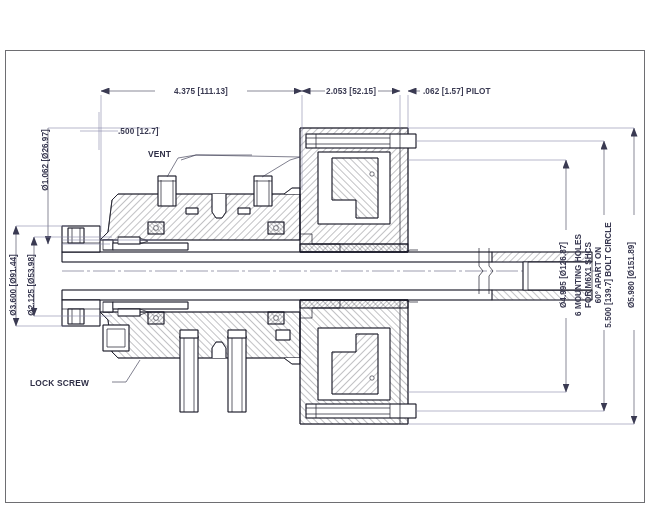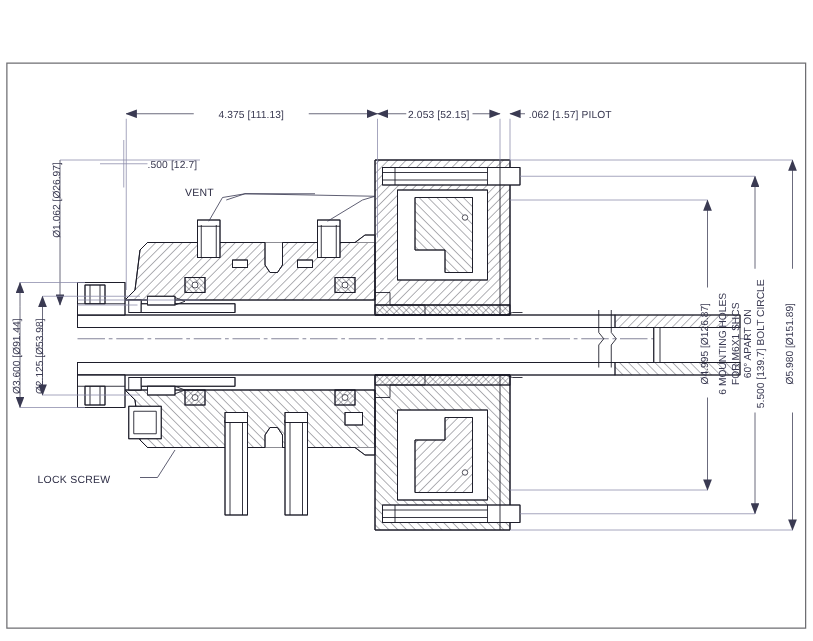--- a/index.html
+++ b/index.html
@@ -1,19 +1,19 @@
 <!DOCTYPE html>
 <html><head>
 <meta charset="utf-8">
 <title>Mechanical Seal Cartridge Assembly Drawing</title>
 <style>
   html,body{margin:0;padding:0;background:#ffffff;}
   body{width:650px;height:513px;overflow:hidden;
        font-family:"Liberation Sans",sans-serif;color:#2c2c3a;}
-  #sheet{position:relative;width:650px;height:513px;background:#ffffff;}
+  #sheet{position:relative;width:650px;height:513px;background:#ffffff;font-weight:bold;}
   #frame{position:absolute;left:5px;top:50px;width:640px;height:453px;
          border:1.5px solid #6e6e72;box-sizing:border-box;background:#fff;}
   svg{position:absolute;left:0;top:0;}
   .dimtxt{font-family:"Liberation Sans",sans-serif;font-size:8.2px;
           fill:#3a3a52;letter-spacing:0.1px;}
   .lbl{font-family:"Liberation Sans",sans-serif;font-size:8.4px;
        fill:#2e2e46;letter-spacing:0.2px;}
   .vtxt{font-family:"Liberation Sans",sans-serif;font-size:8.2px;
         fill:#3a3a52;}
 </style>

